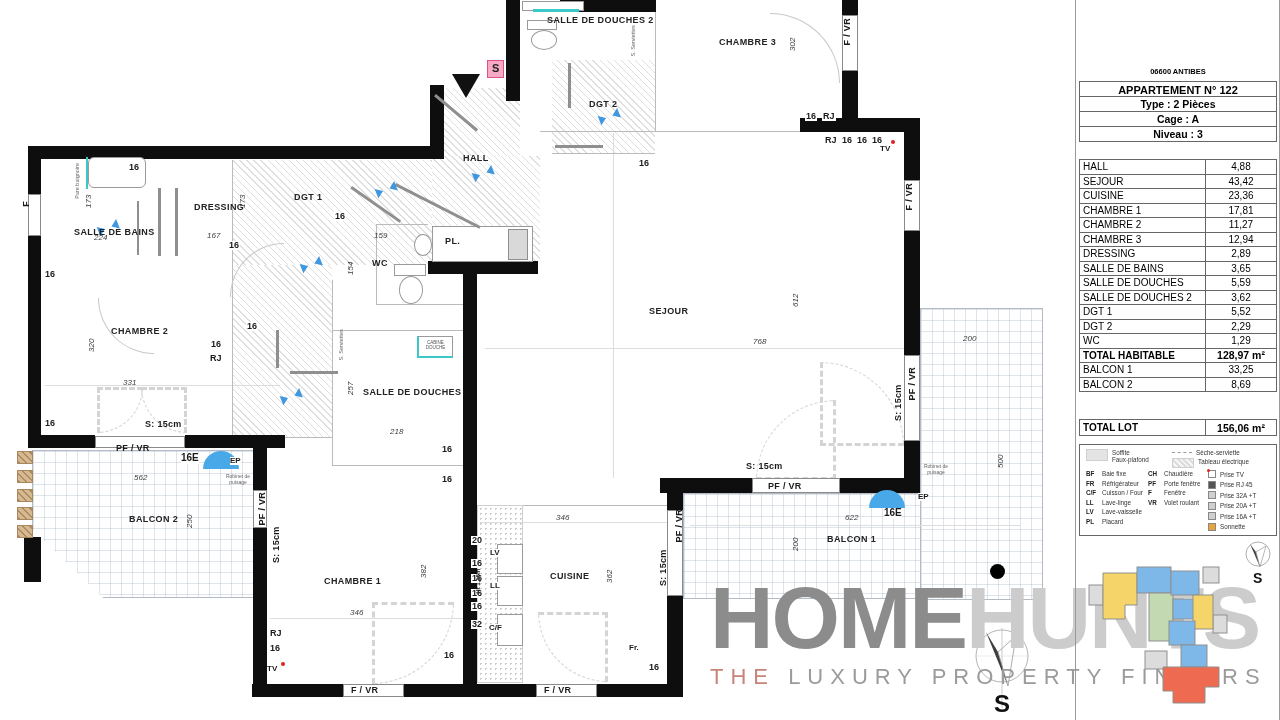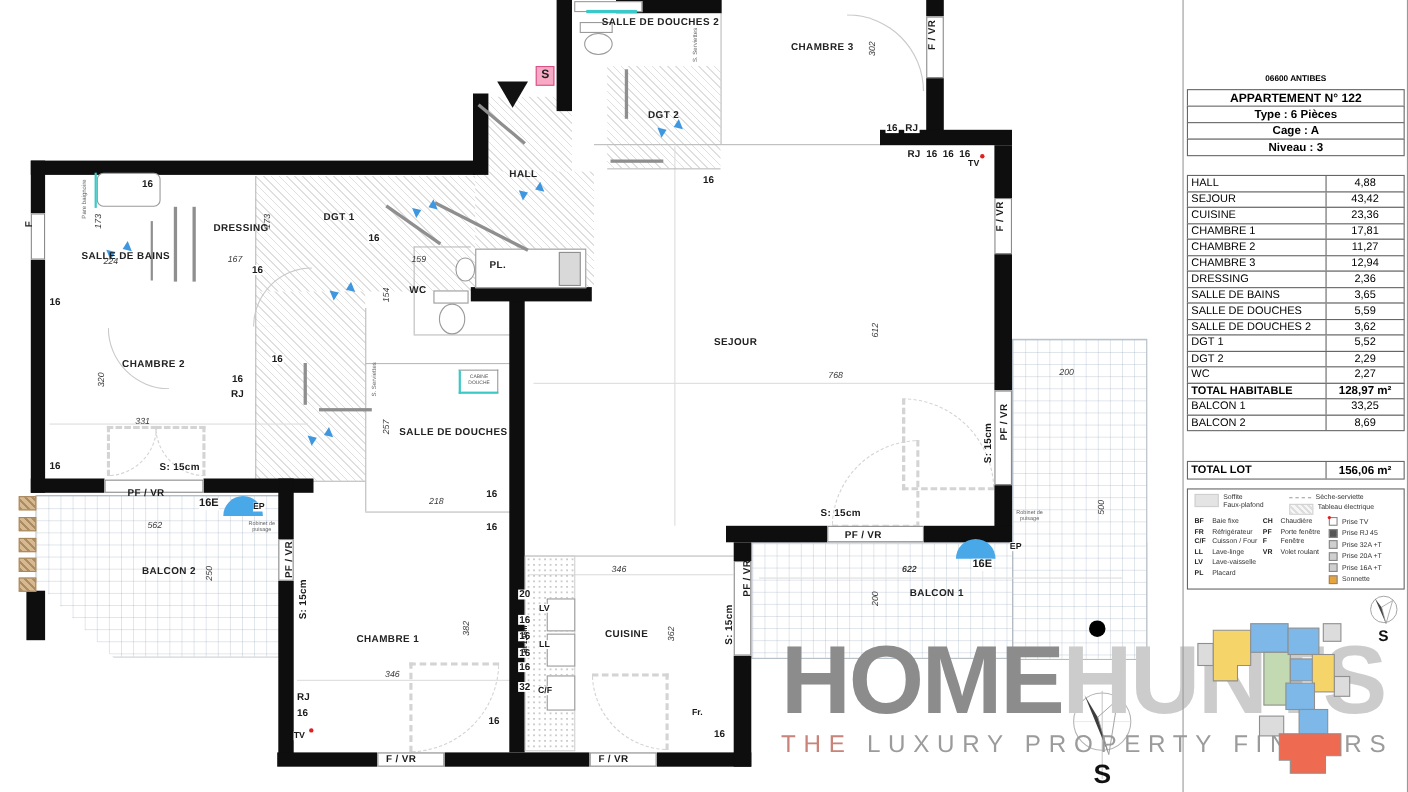--- a/index.html
+++ b/index.html
@@ -213,31 +213,31 @@
       <div class="pt room" style="left: 827px; top: 535px;">BALCON 1</div>
       <div class="pt dim" style="left: 83px; top: 197px; transform: rotate(-90deg);">173</div>
       <div class="pt dim" style="left: 94px; top: 234px;">224</div>
       <div class="pt dim" style="left: 207px; top: 232px;">167</div>
       <div class="pt dim" style="left: 237px; top: 197px; transform: rotate(-90deg);">173</div>
       <div class="pt dim" style="left: 86px; top: 341px; transform: rotate(-90deg);">320</div>
       <div class="pt dim" style="left: 123px; top: 379px;">331</div>
       <div class="pt dim" style="left: 374px; top: 232px;">159</div>
       <div class="pt dim" style="left: 345px; top: 264px; transform: rotate(-90deg);">154</div>
       <div class="pt dim" style="left: 345px; top: 384px; transform: rotate(-90deg);">257</div>
-      <div class="pt dim" style="left: 390px; top: 428px; margin-top: 24px;">218</div>
+      <div class="pt dim" style="left: 390px; top: 428px;">218</div>
       <div class="pt dim" style="left: 787px; top: 40px; transform: rotate(-90deg);">302</div>
       <div class="pt dim" style="left: 753px; top: 338px;">768</div>
       <div class="pt dim" style="left: 790px; top: 296px; transform: rotate(-90deg);">612</div>
       <div class="pt dim" style="left: 134px; top: 474px;">562</div>
       <div class="pt dim" style="left: 184px; top: 517px; transform: rotate(-90deg);">250</div>
       <div class="pt dim" style="left: 350px; top: 609px;">346</div>
       <div class="pt dim" style="left: 418px; top: 567px; transform: rotate(-90deg);">382</div>
       <div class="pt dim" style="left: 556px; top: 514px;">346</div>
       <div class="pt dim" style="left: 604px; top: 572px; transform: rotate(-90deg);">362</div>
-      <div class="pt dim" style="left: 820px; top: 514px; font-weight: bold;">622</div>
+      <div class="pt dim" style="left: 845px; top: 514px;">622</div>
       <div class="pt dim" style="left: 790px; top: 540px; transform: rotate(-90deg);">200</div>
       <div class="pt dim" style="left: 995px; top: 457px; transform: rotate(-90deg);">500</div>
       <div class="pt dim" style="left: 963px; top: 335px;">200</div>
       <div class="pt mk" style="left: 128px; top: 163px;">16</div>
       <div class="pt mk" style="left: 44px; top: 270px;">16</div>
       <div class="pt mk" style="left: 44px; top: 419px;">16</div>
       <div class="pt mk" style="left: 228px; top: 241px;">16</div>
       <div class="pt mk" style="left: 246px; top: 322px;">16</div>
       <div class="pt mk" style="left: 210px; top: 340px;">16</div>
       <div class="pt mk" style="left: 209px; top: 354px;">RJ</div>
@@ -308,21 +308,21 @@
     <div class="big"><span class="a">HOME</span><span class="b">HUNTS</span></div>
     <div class="tag"><span class="the">THE </span><span>LUXURY PROPERTY FINDERS</span></div>
   </div>
 
   <div id="panel">
     <div class="vline" style="left:0;"></div>
     <div class="vline" style="left:204px;"></div>
 
     <div class="pcity" style="top:67px;">06600 ANTIBES</div>
     <div class="pbox ptitle" style="top:81px;">APPARTEMENT N° 122</div>
-    <div class="pbox psub" style="top:96px;">Type : 6 Pièces</div>
+    <div class="pbox psub" style="top:96px;">Type : 2 Pièces</div>
     <div class="pbox psub" style="top:111px;">Cage : A</div>
     <div class="pbox psub" style="top:126px;">Niveau : 3</div>
 
     <div id="ptable">
       <div class="prow">
           <span class="l">HALL</span>
           <span class="v">4,88</span>
         </div>
       <div class="prow">
           <span class="l">SEJOUR</span>
@@ -339,21 +339,21 @@
       <div class="prow">
           <span class="l">CHAMBRE 2</span>
           <span class="v">11,27</span>
         </div>
       <div class="prow">
           <span class="l">CHAMBRE 3</span>
           <span class="v">12,94</span>
         </div>
       <div class="prow">
           <span class="l">DRESSING</span>
-          <span class="v">2,36</span>
+          <span class="v">2,89</span>
         </div>
       <div class="prow">
           <span class="l">SALLE DE BAINS</span>
           <span class="v">3,65</span>
         </div>
       <div class="prow">
           <span class="l">SALLE DE DOUCHES</span>
           <span class="v">5,59</span>
         </div>
       <div class="prow">
@@ -363,21 +363,21 @@
       <div class="prow">
           <span class="l">DGT 1</span>
           <span class="v">5,52</span>
         </div>
       <div class="prow">
           <span class="l">DGT 2</span>
           <span class="v">2,29</span>
         </div>
       <div class="prow">
           <span class="l">WC</span>
-          <span class="v">2,27</span>
+          <span class="v">1,29</span>
         </div>
       <div class="prow b">
           <span class="l">TOTAL HABITABLE</span>
           <span class="v">128,97 m²</span>
         </div>
       <div class="prow">
           <span class="l">BALCON 1</span>
           <span class="v">33,25</span>
         </div>
       <div class="prow">

